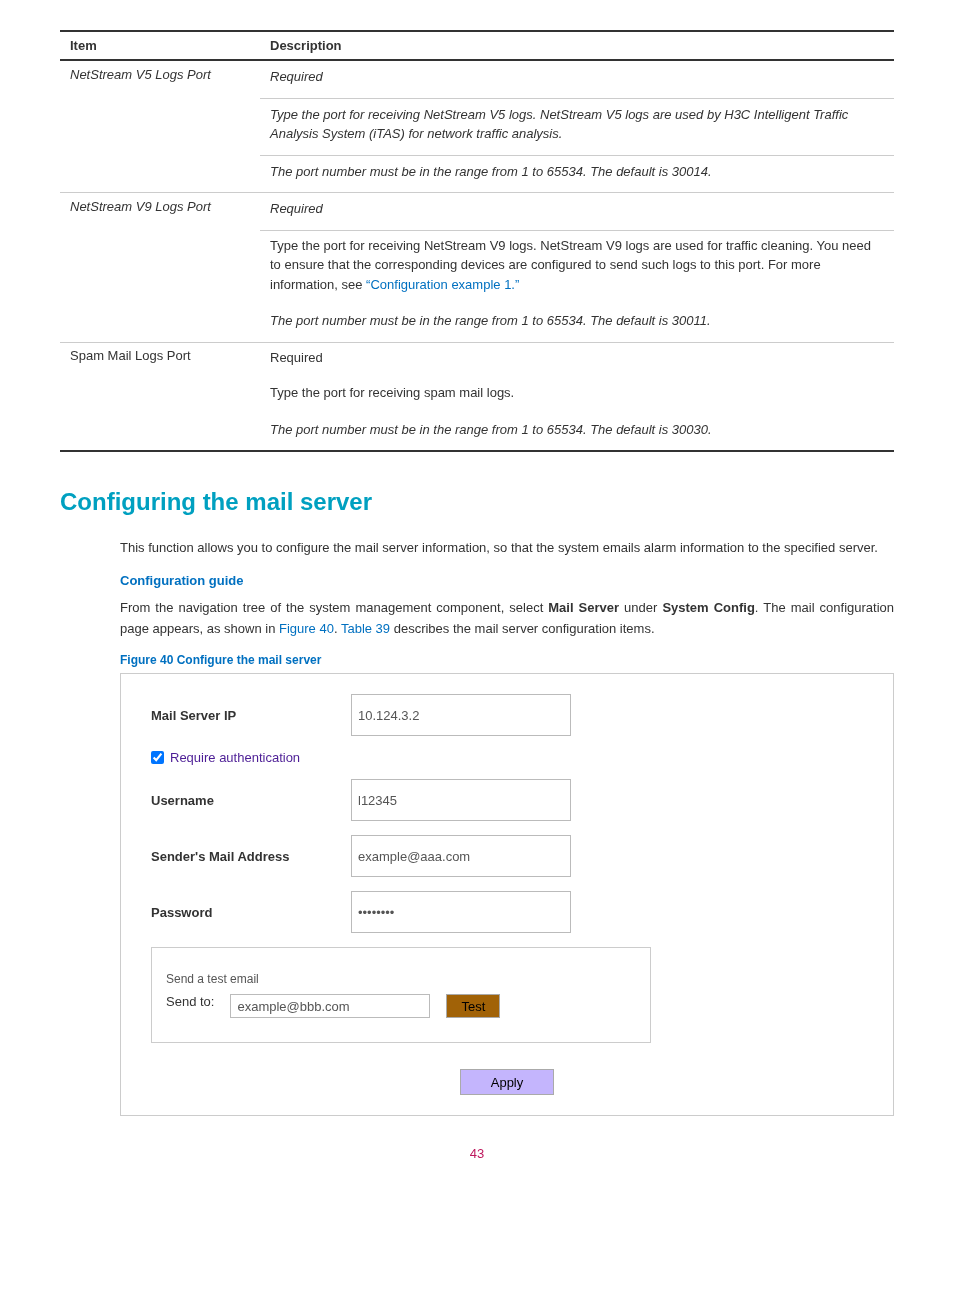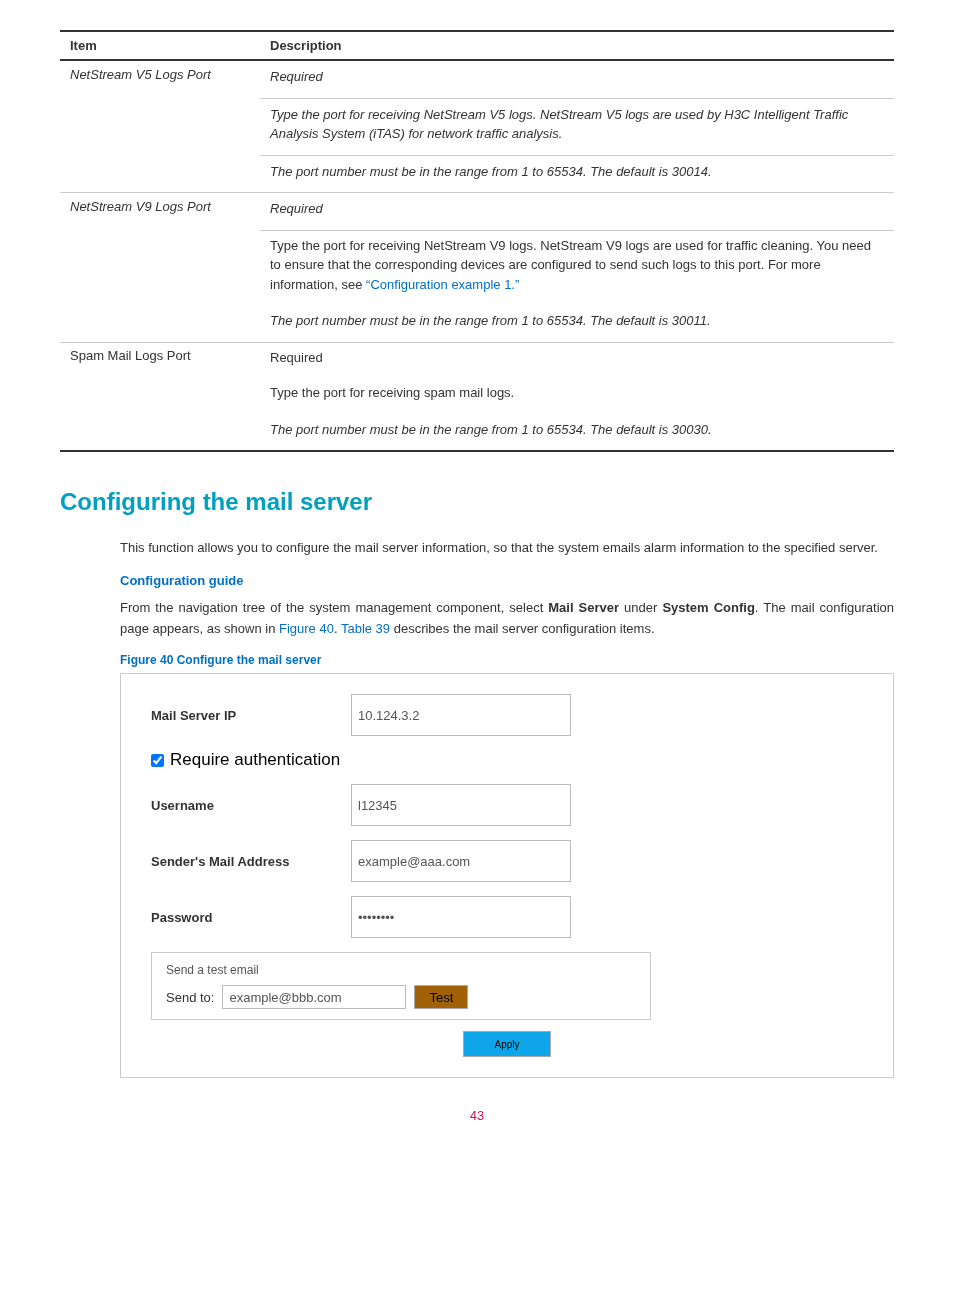--- a/index.html
+++ b/index.html
@@ -132,71 +132,71 @@
     }
     .checkbox-row {
       display: flex;
       align-items: center;
       margin-bottom: 14px;
     }
     .checkbox-row input[type="checkbox"] {
       margin-right: 6px;
     }
     .checkbox-label {
-      font-size: 17px;
-      color: #000000;
+      font-size: 13px;
+      color: #4c1d95;
     }
     .test-group {
       border: 1px solid #ccc;
-      padding: 10px 14px;
-      margin-bottom: 1px;
+      padding: 24px 14px;
+      margin-bottom: 16px;
       display: inline-block;
       min-width: 500px;
     }
     .test-group-title {
       font-size: 12px;
       color: #555;
       margin-bottom: 8px;
     }
     .test-row {
       display: flex;
-      align-items: center;
-      gap: 8px;
+      align-items: flex-start;
+      gap: 16px;
     }
     .test-label {
       font-size: 13px;
       color: #333;
       white-space: nowrap;
     }
     .test-input {
       border: 1px solid #bbb;
       padding: 3px 6px;
       font-size: 13px;
-      width: 184px;
+      width: 200px;
       height: 24px;
       color: #555;
     }
     .test-btn {
       border: 1px solid #aaa;
       background: #a16207;
       padding: 3px 14px;
       font-size: 13px;
       cursor: pointer;
       height: 24px;
     }
     .apply-row {
       display: flex;
       justify-content: center;
       margin-top: 10px;
     }
     .apply-btn {
       border: 1px solid #aaa;
-      background: #0ea5e9;
+      background: #c4b5fd;
       padding: 4px 30px;
-      font-size: 10px;
+      font-size: 13px;
       cursor: pointer;
       height: 26px;
     }
 
     
     .page-number {
       text-align: center;
       font-size: 13px;
       margin-top: 20px;
       color: #be185d;

